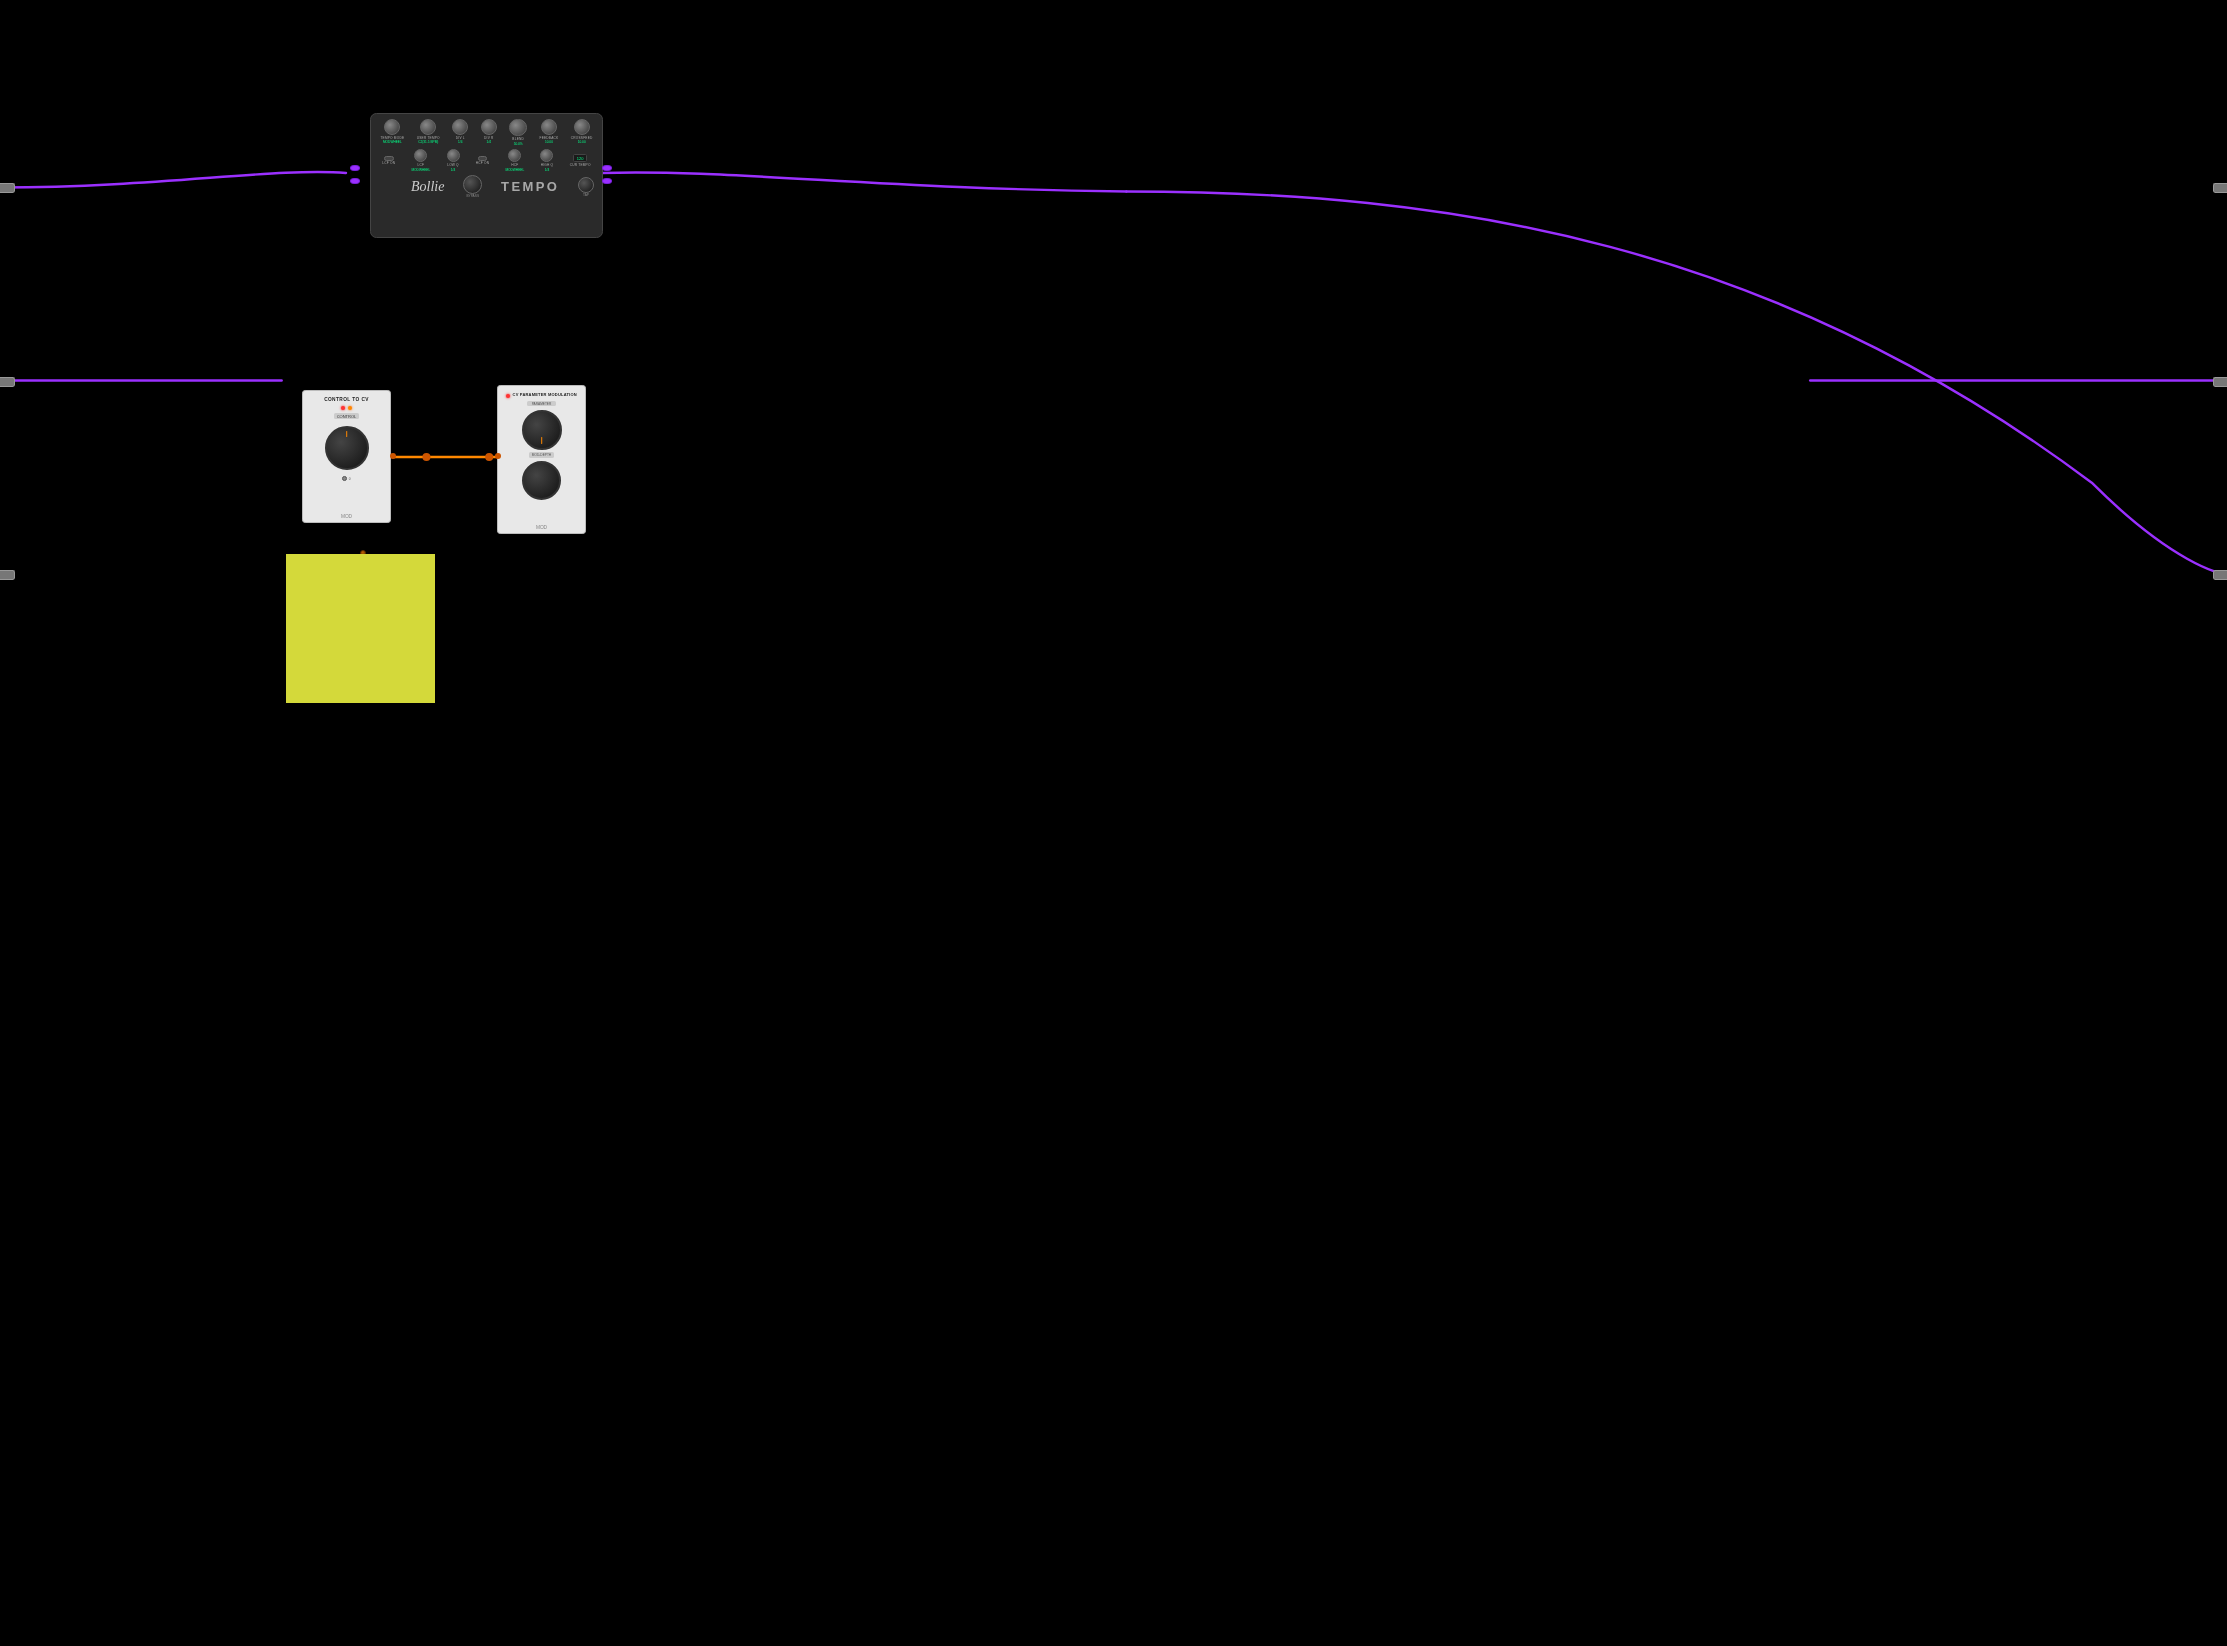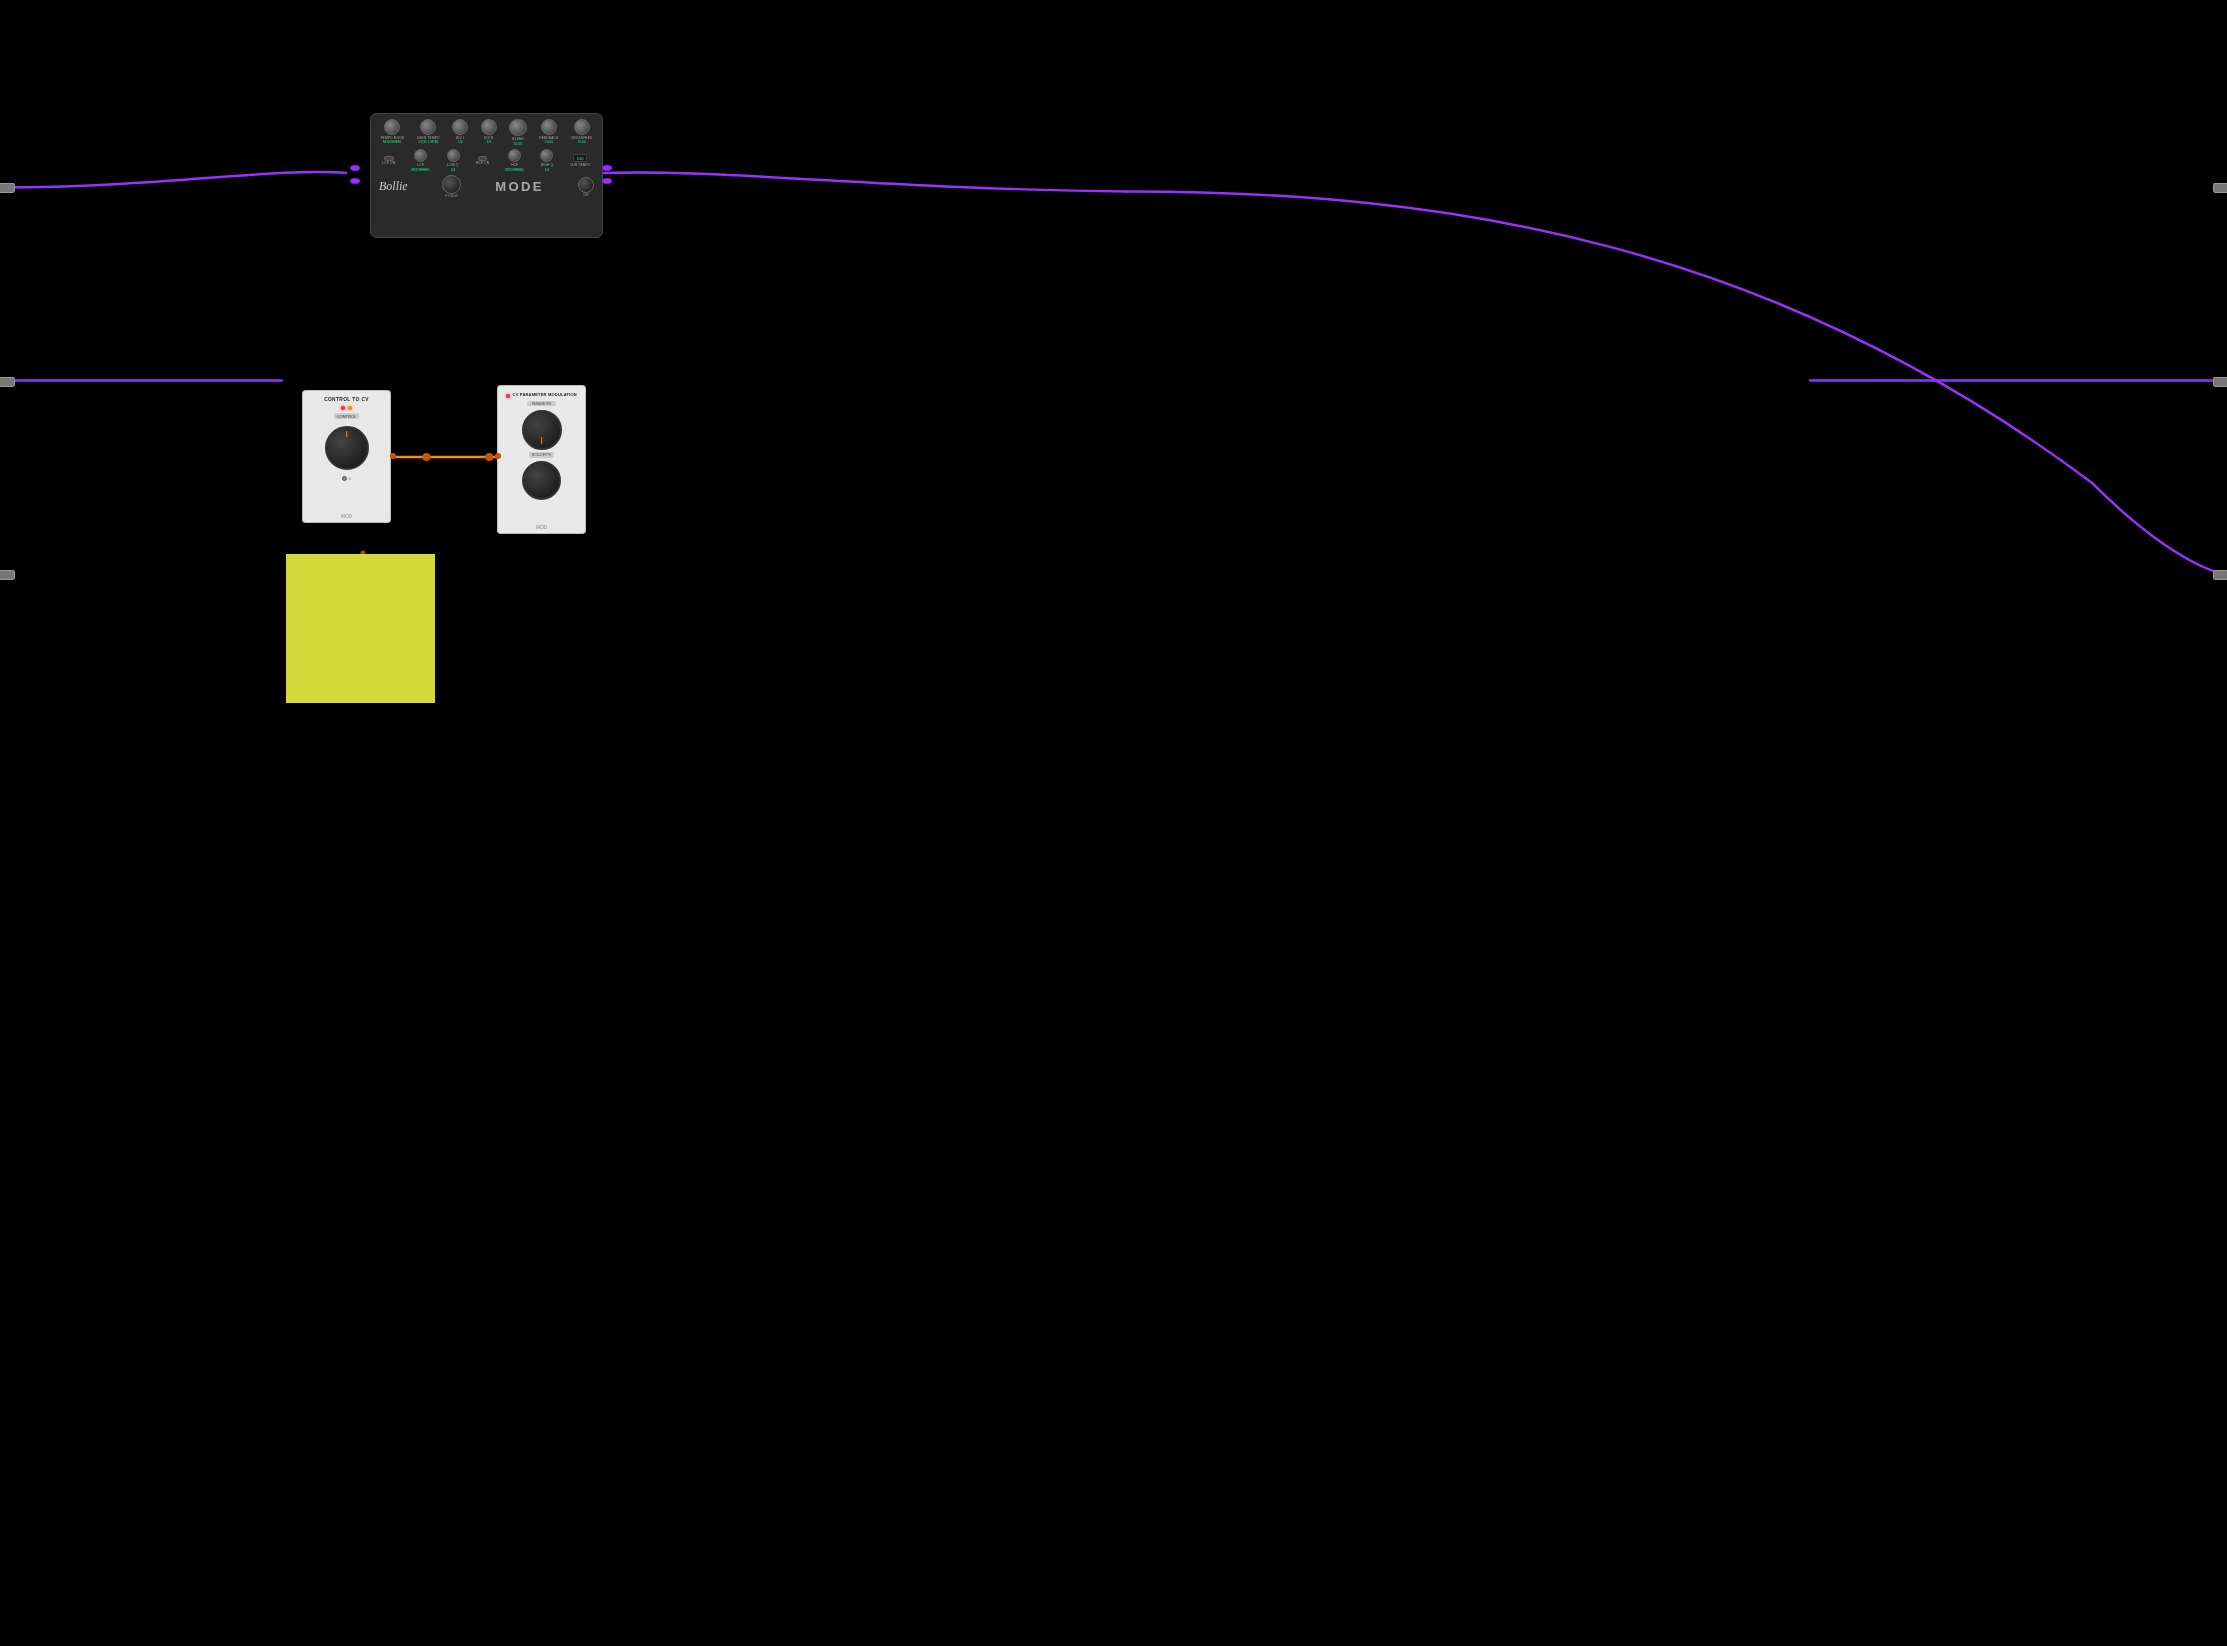--- a/index.html
+++ b/index.html
@@ -86,21 +86,22 @@
       align-items: center;
       justify-content: space-between;
       margin-top: 3.2px;
       padding: 0 3.2px;
     }
 
     .bollie-logo {
       font-family: serif;
       font-style: italic;
       color: #ccc;
-      font-size: 12px;
+      font-size: 14px;
+      margin-left: 32px;
     }
 
     .delay-text {
       color: #ddd;
       font-size: 13px;
       font-weight: bold;
       letter-spacing: 2.4px;
       opacity: 0.7;
     }
 
@@ -451,21 +452,21 @@
   </div>
 
   <div class="pedal-bottom-row">
     <div style="display:flex;flex-direction:column;align-items:flex-start;">
       <div class="bollie-logo">Bollie</div>
     </div>
     <div style="display:flex;flex-direction:column;align-items:center;">
       <div class="bypass-knob"></div>
       <div class="bypass-label">BYPASS</div>
     </div>
-    <div class="delay-text">MODE</div>
+    <div class="delay-text">TEMPO</div>
     <div style="display:flex;flex-direction:column;align-items:center;">
       <div class="tap-knob"></div>
       <div class="bypass-label">TAP</div>
     </div>
   </div>
 </div>
 
 <div style="position:absolute; top:165px; left:350px; display:flex; flex-direction:column; gap:6.4px;">
   <div style="width:9.7px;height:6.4px;background:#9b30ff;border-radius:50%;border:1.6px solid #7a20dd;"></div>
   <div style="width:9.7px;height:6.4px;background:#9b30ff;border-radius:50%;border:1.6px solid #7a20dd;"></div>

